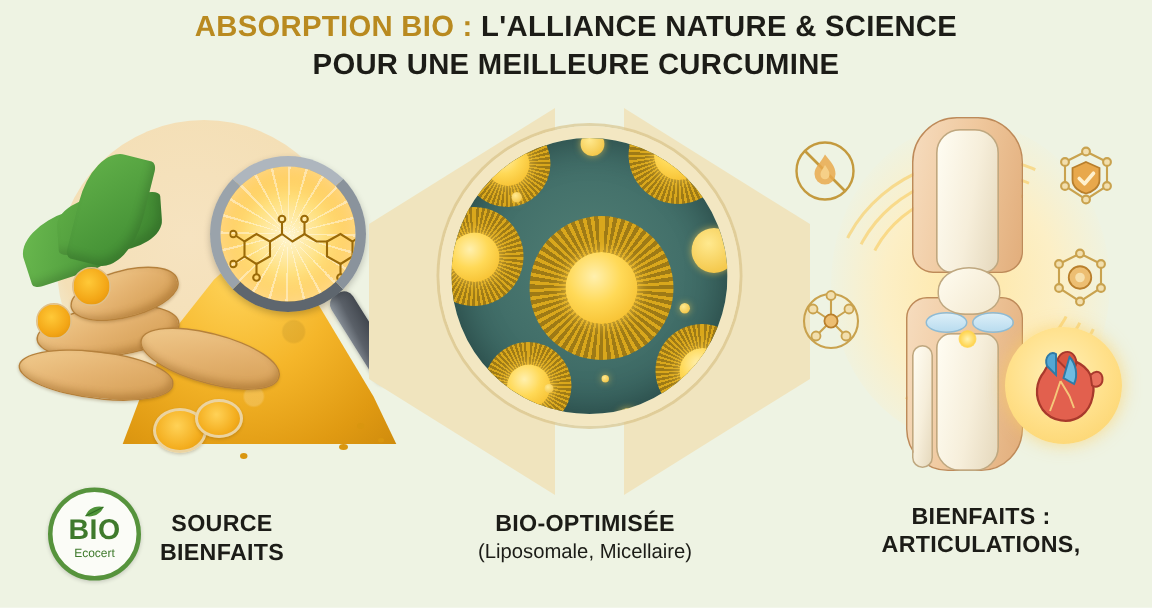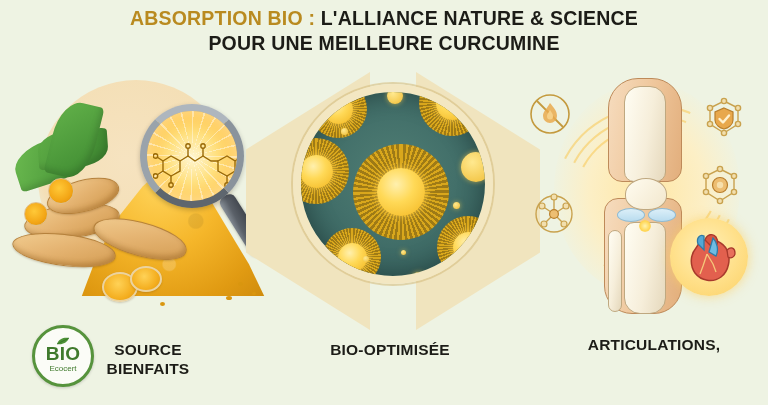--- a/index.html
+++ b/index.html
@@ -415,16 +415,18 @@
     </div>
   </div>
 </div>
 
 <div class="caption" id="caption-source">
   <span class="hd">SOURCE</span>
   <span class="hd">BIENFAITS</span>
 </div>
 <div class="caption" id="caption-optimised">
   <span class="hd">BIO-OPTIMISÉE</span>
+  <span class="sub">(Liposomale, Micellaire)</span>
 </div>
 <div class="caption" id="caption-benefits">
+  <span class="hd">BIENFAITS :</span>
   <span class="hd">ARTICULATIONS,</span>
 </div>
 
 </body></html>

